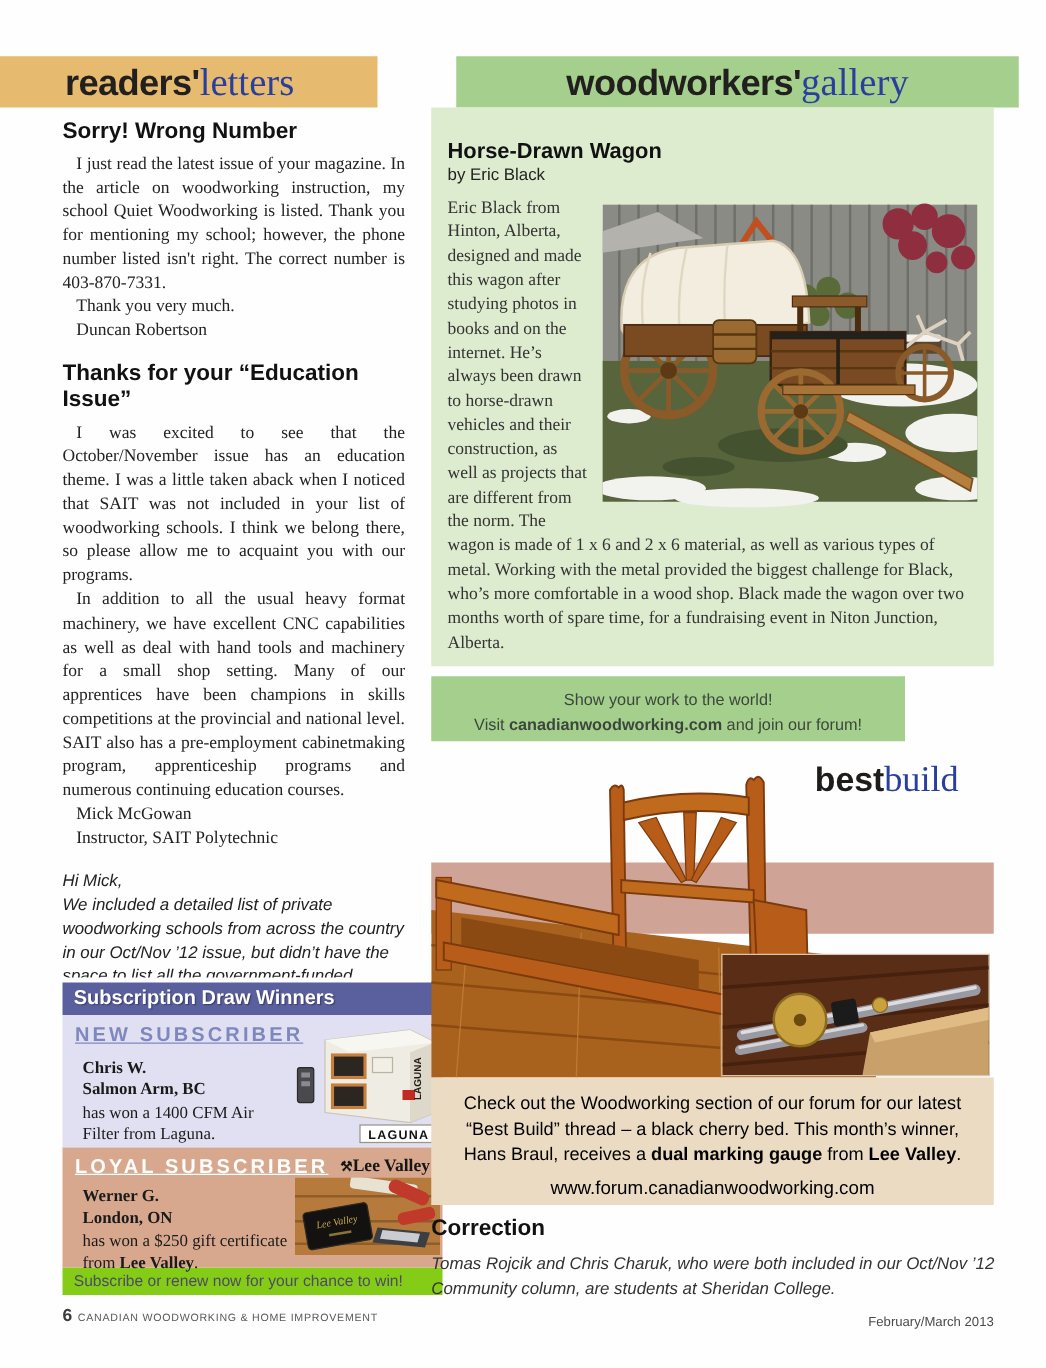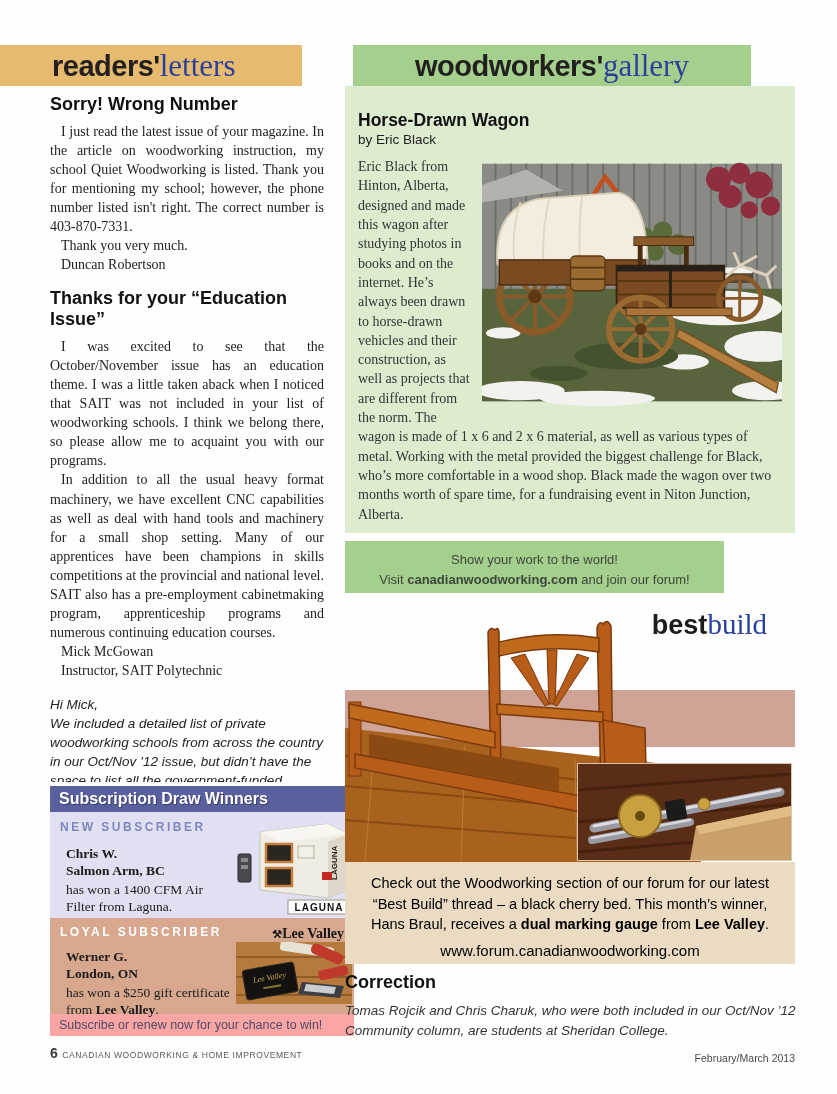--- a/index.html
+++ b/index.html
@@ -2,55 +2,55 @@
 <html><head>
 <meta charset="utf-8">
 <style>
   html,body{margin:0;padding:0;background:#ffffff;}
   .page{position:relative;width:837px;height:1094px;background:#fefefe;overflow:hidden;
         font-family:"Liberation Sans",sans-serif;color:#1a1a1a;}
 
   
   .hdr-bar{position:absolute;height:41px;line-height:41px;white-space:nowrap;}
   .hdr-tan{left:0;top:45px;width:302px;background:#e6bb70;padding-left:52px;box-sizing:border-box;}
-  .hdr-green{left:353px;top:45px;width:398px;background:#a4cf8c;text-align:center;}
+  .hdr-green{left:365px;top:45px;width:450px;background:#a4cf8c;text-align:center;}
   .hdr-bold{font-weight:bold;font-size:29px;color:#221f1f;letter-spacing:-.5px;}
   .hdr-light{font-family:"Liberation Serif",serif;font-size:31px;color:#2a3f9d;}
 
   
   .letters{position:absolute;left:50px;top:94px;width:274px;height:688px;overflow:hidden;}
   .letters h2{font-size:18px;font-weight:bold;margin:14px 0 7px 0;color:#111;}
   .letters h2:first-child{margin-top:0;}
   .ltr-p{font-family:"Liberation Serif",serif;font-size:14px;line-height:1.36;color:#222;
          text-align:justify;text-indent:11px;margin:0;}
   .ltr-sign{font-family:"Liberation Serif",serif;font-size:14px;line-height:1.36;color:#222;
             margin:0 0 0 11px;}
   .reply{font-style:italic;font-size:13.5px;line-height:1.42;color:#222;margin-top:15px;}
   .reply p{margin:0;}
 
   
   .subbox{position:absolute;left:50px;top:786px;width:304px;}
   .sub-hdr{height:26px;line-height:26px;background:#5a5f9e;color:#fff;font-weight:bold;
            font-size:16px;padding-left:9px;text-shadow:1px 1px 1px rgba(0,0,0,.35);}
   .sub-new{position:relative;height:106px;background:#e0e0f2;}
-  .cap-label{font-size:12px;letter-spacing:2.5px;font-weight:bold;}
+  .cap-label{font-size:16px;letter-spacing:2.5px;font-weight:bold;text-decoration:underline;}
   .new-label{position:absolute;left:10px;top:8px;color:#7e88be;}
   .win-block{position:absolute;font-family:"Liberation Serif",serif;font-size:13.5px;line-height:1.28;color:#1a1a1a;}
   .new-block{left:16px;top:33px;width:138px;}
   .win-name{font-weight:bold;margin:0;}
   .win-prize{margin:1px 0 0 0;}
   .af-art{position:absolute;right:0px;top:6px;}
   .sub-loyal{position:relative;height:96px;background:#d8a88e;}
   .loyal-label{position:absolute;left:10px;top:7px;color:#fff;}
   .lv-logo{position:absolute;right:10px;top:8px;font-family:"Liberation Serif",serif;
            font-size:14px;color:#161616;font-weight:bold;}
   .lv-mark{font-size:11px;}
   .loyal-block{left:16px;top:30px;width:170px;}
   .lv-art{position:absolute;right:2px;top:24px;}
-  .sub-bar{height:22px;line-height:22px;background:#fca5a5;color:#4c4c66;font-size:12.5px;padding-left:9px;}
+  .sub-bar{height:22px;line-height:22px;background:#84cc16;color:#4c4c66;font-size:12.5px;padding-left:9px;}
 
   
   .gal-body{position:absolute;left:345px;top:86px;width:450px;height:447px;background:#ddeccf;
             box-sizing:border-box;padding:24px 13px 0 13px;}
   .gal-title{font-size:17.5px;font-weight:bold;margin:0;color:#111;}
   .gal-byline{font-size:13.5px;margin:1px 0 10px 0;color:#222;}
   .gal-photo{float:right;margin:2px 0 6px 10px;}
   .gal-text{font-family:"Liberation Serif",serif;font-size:14px;line-height:1.38;color:#333;margin:0;}
 
   .promo{position:absolute;left:345px;top:541px;width:379px;height:52px;background:#a4cf8c;

